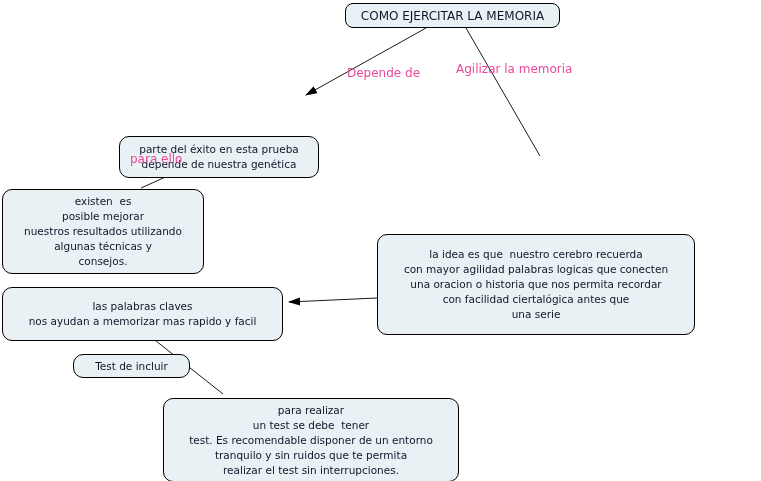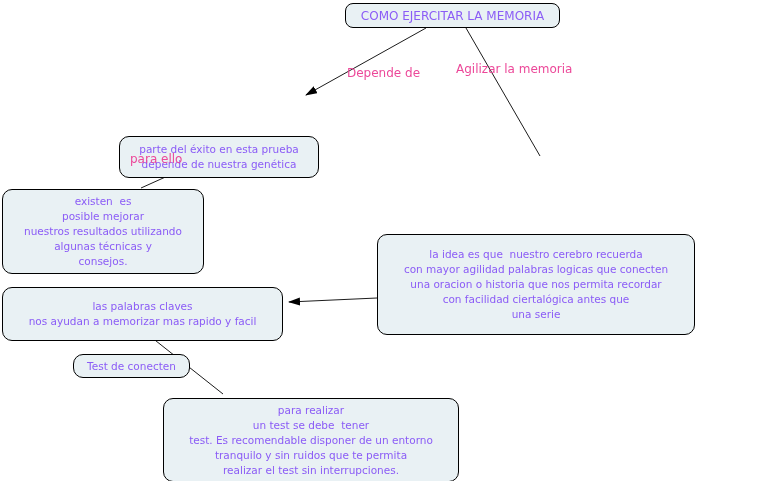--- a/index.html
+++ b/index.html
@@ -18,21 +18,21 @@
     border:1px solid #000000;
     border-radius:10px;
     display:flex;align-items:center;justify-content:center;
     padding:2px 6px;
   }
   .node-text{
     white-space:pre-wrap;
     text-align:center;
     font-size:10.5px;
     line-height:15px;
-    color:#8b5cf6;
+    color:#0f172a;
   }
   .root-node .node-text{font-size:12px;line-height:14px;}
   .root-node{border-radius:8px;padding:0 2px;}
   .link-label{
     position:absolute;
     font-size:12px;
     line-height:14px;
     color:#ec4899;
     white-space:nowrap;
   }
@@ -92,21 +92,21 @@
 con facilidad ciertalógica antes que
 una serie</span>
   </div>
 
   <div class="node" id="node-palabras">
     <span class="node-text">las palabras claves
 nos ayudan a memorizar mas rapido y facil</span>
   </div>
 
   <div class="node" id="node-test">
-    <span class="node-text">Test de conecten</span>
+    <span class="node-text">Test de incluir</span>
   </div>
 
   <div class="node" id="node-realizar">
     <span class="node-text">para realizar
 un test se debe  tener
 test. Es recomendable disponer de un entorno
 tranquilo y sin ruidos que te permita
 realizar el test sin interrupciones.</span>
   </div>
 

